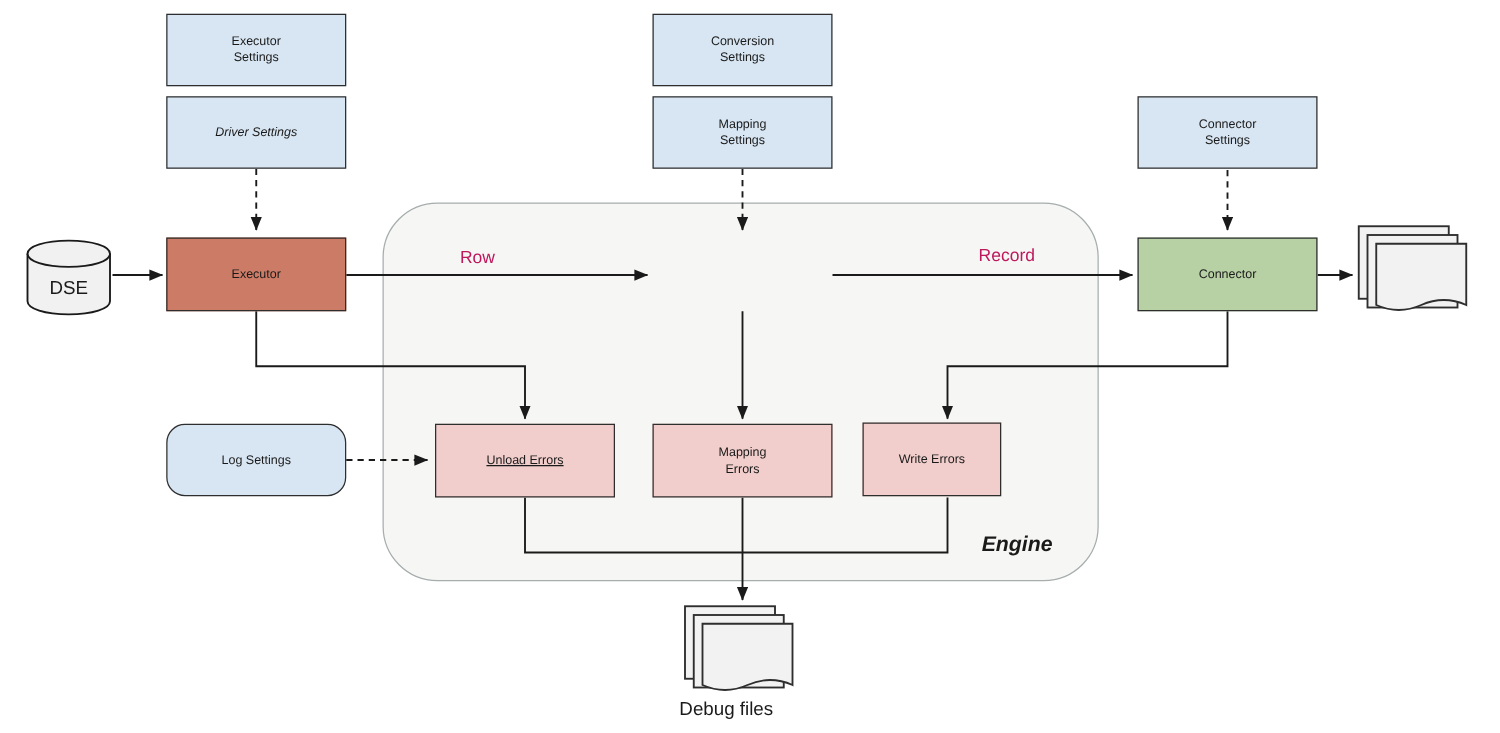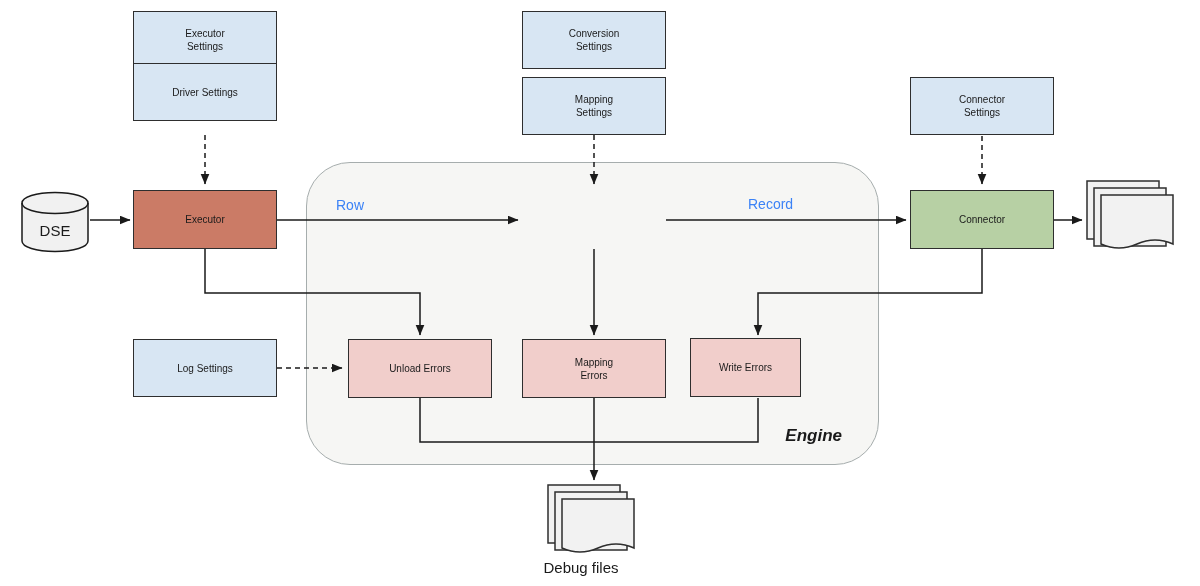--- a/index.html
+++ b/index.html
@@ -53,23 +53,23 @@
     color: #1a1a1a;
   }
   .blue   { background: var(--settings-fill); height: 58px; }
   .red    { background: var(--executor-fill); }
   .yellow { background: var(--row-mapper-fill); }
   .green  { background: var(--connector-fill); }
   .pink   { background: var(--errors-fill); }
   .edge-label {
     position: absolute;
     font-size: 14px;
-    text-align: left;
+    text-align: right;
     z-index: 2;
-    color: #3b82f6;
+    color: #be185d;
   }
   .icon-svg { position: absolute; z-index: 1; }
   .sheet { fill: var(--doc-fill); stroke: #2e2e2e; stroke-width: 1.5; }
   .cyl   { fill: var(--cylinder-fill); stroke: #1a1a1a; stroke-width: 1.5; }
   .caption {
     position: absolute;
     font-size: 15px;
     text-align: center;
     z-index: 2;
     color: #1a1a1a;
@@ -124,47 +124,47 @@
     <path class="edge dashed" d="M205,135 V184" marker-end="url(#arrow)"></path>
     <path class="edge dashed" d="M594,135 V184" marker-end="url(#arrow)"></path>
     <path class="edge dashed" d="M982,136 V184" marker-end="url(#arrow)"></path>
     <path class="edge dashed" d="M277,368 H342" marker-end="url(#arrow)"></path>
   </svg>
 
   <div class="box blue" style="left:133px; top:11px;">
     <span>Executor
 Settings</span>
   </div>
-  <div class="box blue" style="left:133px; top:63px;">
+  <div class="box blue" style="left:133px; top:77px;font-style:italic;">
     <span>Driver Settings</span>
   </div>
   <div class="box blue" style="left:522px; top:11px;">
     <span>Conversion
 Settings</span>
   </div>
   <div class="box blue" style="left:522px; top:77px;">
     <span>Mapping
 Settings</span>
   </div>
   <div class="box blue" style="left:910px; top:77px;">
     <span>Connector
 Settings</span>
   </div>
-  <div class="box blue" style="left:133px; top:339px;">
+  <div class="box blue" style="left:133px; top:339px;border-radius:15px;">
     <span>Log Settings</span>
   </div>
 
   <div class="box red" style="left:133px; top:190px;">
     <span>Executor</span>
   </div>
   <div class="box green" style="left:910px; top:190px;">
     <span>Connector</span>
   </div>
 
-  <div class="box pink" style="left:348px; top:339px;">
+  <div class="box pink" style="left:348px; top:339px;text-decoration:underline;">
     <span>Unload Errors</span>
   </div>
   <div class="box pink" style="left:522px; top:339px;">
     <span>Mapping
 Errors</span>
   </div>
   <div class="box pink" style="left:690px; top:338px; width:111px;">
     <span>Write Errors</span>
   </div>
 

